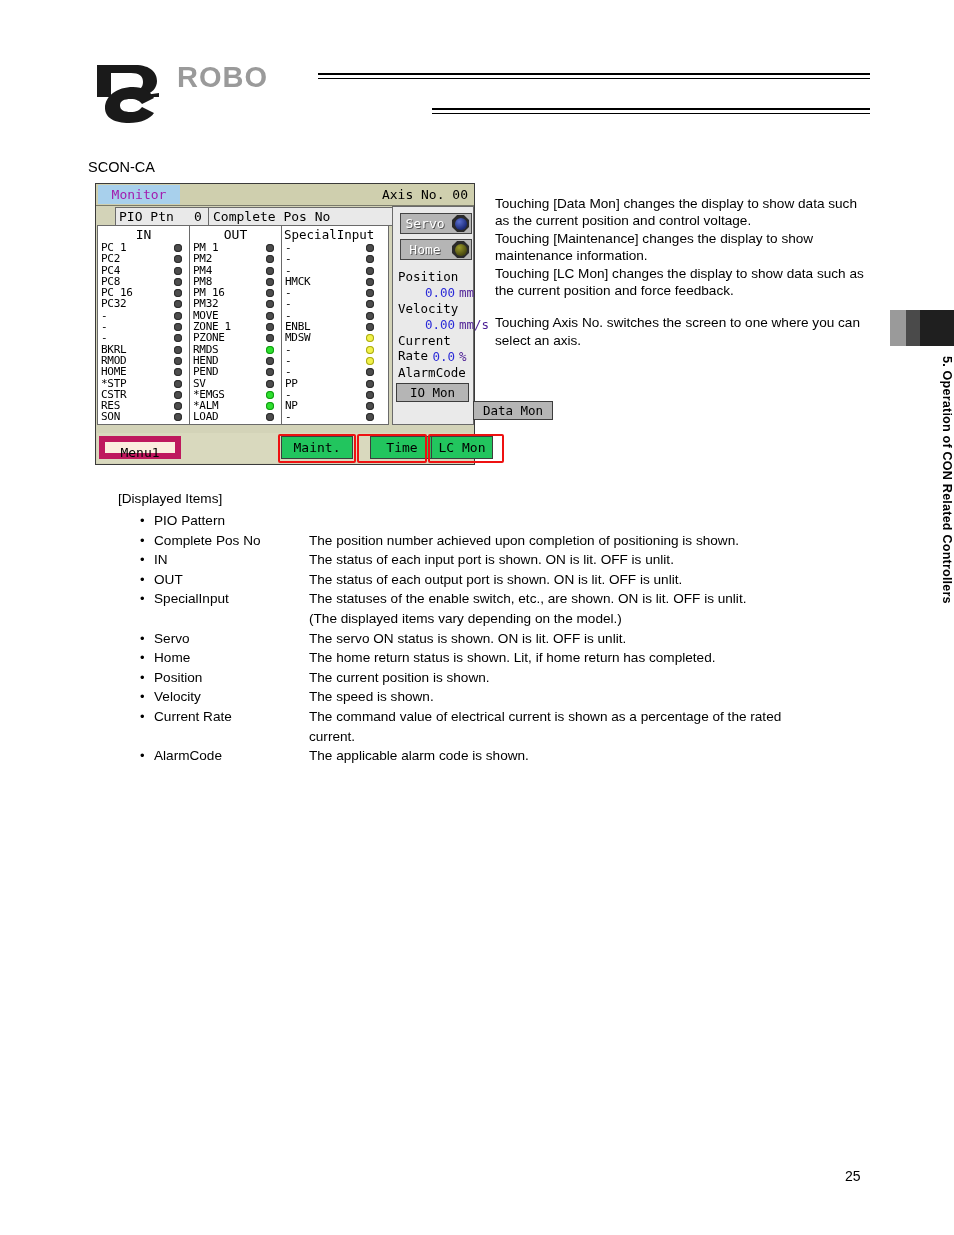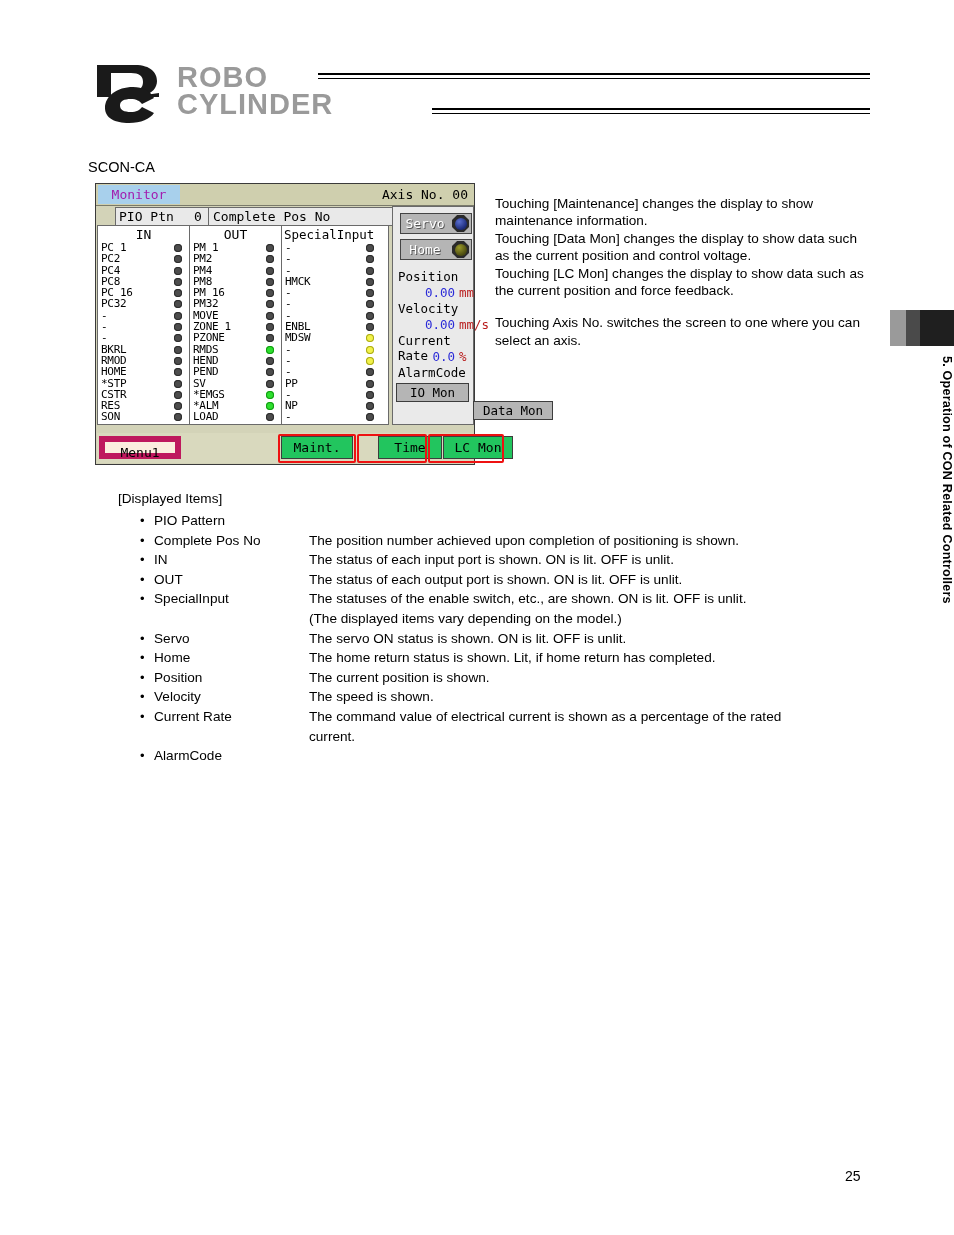--- a/index.html
+++ b/index.html
@@ -81,21 +81,21 @@
   .lamp .oct{position:absolute;left:1px;top:0px;width:17px;height:17px;
              background:#2a2a2a;
              clip-path:polygon(30% 0,70% 0,100% 30%,100% 70%,70% 100%,30% 100%,0 70%,0 30%);}
   .lamp .inner{position:absolute;left:3.5px;top:2.5px;width:12px;height:12px;border-radius:50%;}
   .lamp.blue .inner{background:radial-gradient(circle at 35% 30%,#5a6fd0,#1b2a78 70%);}
   .lamp.olive .inner{background:radial-gradient(circle at 35% 30%,#9a9a2a,#4a4a10 70%);}
   .btn-servo{top:6px;}
   .btn-home{top:32px;}
   .mlabel{position:absolute;left:5px;font-size:12.5px;}
   .mval{position:absolute;font-size:12.5px;color:#2b2bd8;text-align:right;}
-  .munit{position:absolute;font-size:12.5px;color:#b91c1c;}
+  .munit{position:absolute;font-size:12.5px;color:#4c1d95;}
   .l-pos{top:62px;}
   .v-pos{left:18px;top:78px;width:44px;}
   .u-pos{left:66px;top:78px;}
   .l-vel{top:94px;}
   .v-vel{left:18px;top:110px;width:44px;}
   .u-vel{left:66px;top:110px;}
   .l-cur{top:126px;}
   .v-cur{left:26px;top:142px;width:36px;}
   .u-cur{left:66px;top:142px;}
   .l-alm{top:158px;}
@@ -108,22 +108,22 @@
   
   .botbar{position:absolute;left:1px;bottom:1px;width:376px;height:30px;
           background:#d9d9be;}
   .menu1{position:absolute;left:2px;top:3px;width:82px;height:23px;
          background:#fbeede;border:6px solid #be185d;box-sizing:border-box;
          font-size:13px;line-height:21px;text-align:center;}
   .fbtn{position:absolute;top:3px;height:23px;background:#22c55e;
         border:1px solid #3d3d3d;box-sizing:border-box;
         font-size:13px;line-height:21px;text-align:center;}
   .fb-maint{left:184px;width:72px;}
-  .fb-time{left:281px;width:64px;}
-  .fb-lc{left:346px;width:70px;}
+  .fb-time{left:273px;width:64px;}
+  .fb-lc{left:334px;width:62px;}
   .redbox{position:absolute;border:2px solid #ee1111;box-sizing:border-box;
           border-radius:2px;pointer-events:none;}
 
   
   #rtext{position:absolute;left:495px;top:195px;width:372px;
          font-size:13.6px;line-height:17.4px;}
   #rtext p{margin:0;}
   #rtext .gap{height:15px;}
 
   
@@ -151,21 +151,20 @@
 <body>
 
 <div id="header">
   <div class="logo-rc">
     <svg width="78" height="60" viewBox="0 0 78 60">
       <path d="M2 2 H40 C56 2 62 10 62 18 C62 25 57 30 50 32 L64 30 L64 34 L36 34 L36 28 C44 28 48 25 48 19 C48 13 44 10 36 10 H16 V34 H2 Z" fill="#1a1a1a"></path>
       <path d="M38 24 C22 24 10 33 10 45 C10 55 20 60 34 60 C46 60 55 56 59 50 L47 44 C45 47 41 49 36 49 C29 49 25 47 25 42.5 C25 38 29 36 36 36 C41 36 45 38 47 41 L59 35 C55 28 48 24 38 24 Z" fill="#1a1a1a"></path>
     </svg>
   </div>
   <div class="logo-word logo-robo">ROBO</div>
-  <div class="logo-word logo-cyl">CYLINDER</div>
 </div>
 <div class="rule rule-top1"></div>
 <div class="rule rule-top2"></div>
 <div class="rule rule-bot1"></div>
 <div class="rule rule-bot2"></div>
 
 <div id="scon-label">SCON-CA</div>
 
 <div id="lcd">
 
@@ -431,22 +430,22 @@
     <div class="fbtn fb-time">Time</div>
     <div class="fbtn fb-lc">LC Mon</div>
   </div>
 
   <div class="redbox" style="left:182px;top:250px;width:78px;height:29px;"></div>
   <div class="redbox" style="left:261px;top:250px;width:70px;height:29px;"></div>
   <div class="redbox" style="left:332px;top:250px;width:76px;height:29px;"></div>
 </div>
 
 <div id="rtext">
+  <p>Touching [Data Mon] changes the display to show data such as the current position and control voltage.</p>
   <p>Touching [Maintenance] changes the display to show maintenance information.</p>
-  <p>Touching [Data Mon] changes the display to show data such as the current position and control voltage.</p>
   <p>Touching [LC Mon] changes the display to show data such as the current position and force feedback.</p>
   <div class="gap"></div>
   <p>Touching Axis No. switches the screen to one where you can select an axis.</p>
 </div>
 
 <div id="ditems">
   <p class="head">[Displayed Items]</p>
   <div id="ditem-list">
       <div class="ditem">
         <span class="bul">•</span>
@@ -495,20 +494,21 @@
       </div>
       <div class="ditem">
         <span class="bul">•</span>
         <span class="nm">Current Rate</span>
         <span class="ds">The command value of electrical current is shown as a percentage of the rated</span>
         <span class="ds2">current.</span>
       </div>
       <div class="ditem">
         <span class="bul">•</span>
         <span class="nm">AlarmCode</span>
+        <span class="ds">The applicable alarm code is shown.</span>
       </div>
     </div>
 </div>
 
 <div id="sidetab">
   <div class="tab-bar">
     <i style="width:16px;background:#9a9a9a;"></i>
     <i style="width:14px;background:#4a4a4a;"></i>
     <i style="width:34px;background:#1f1f1f;"></i>
   </div>

